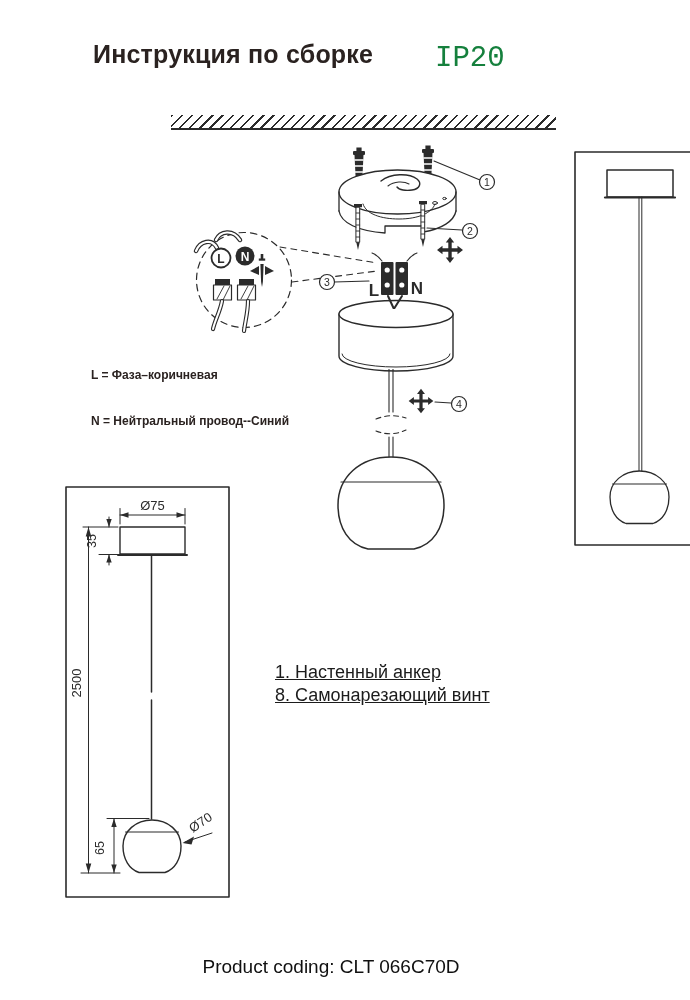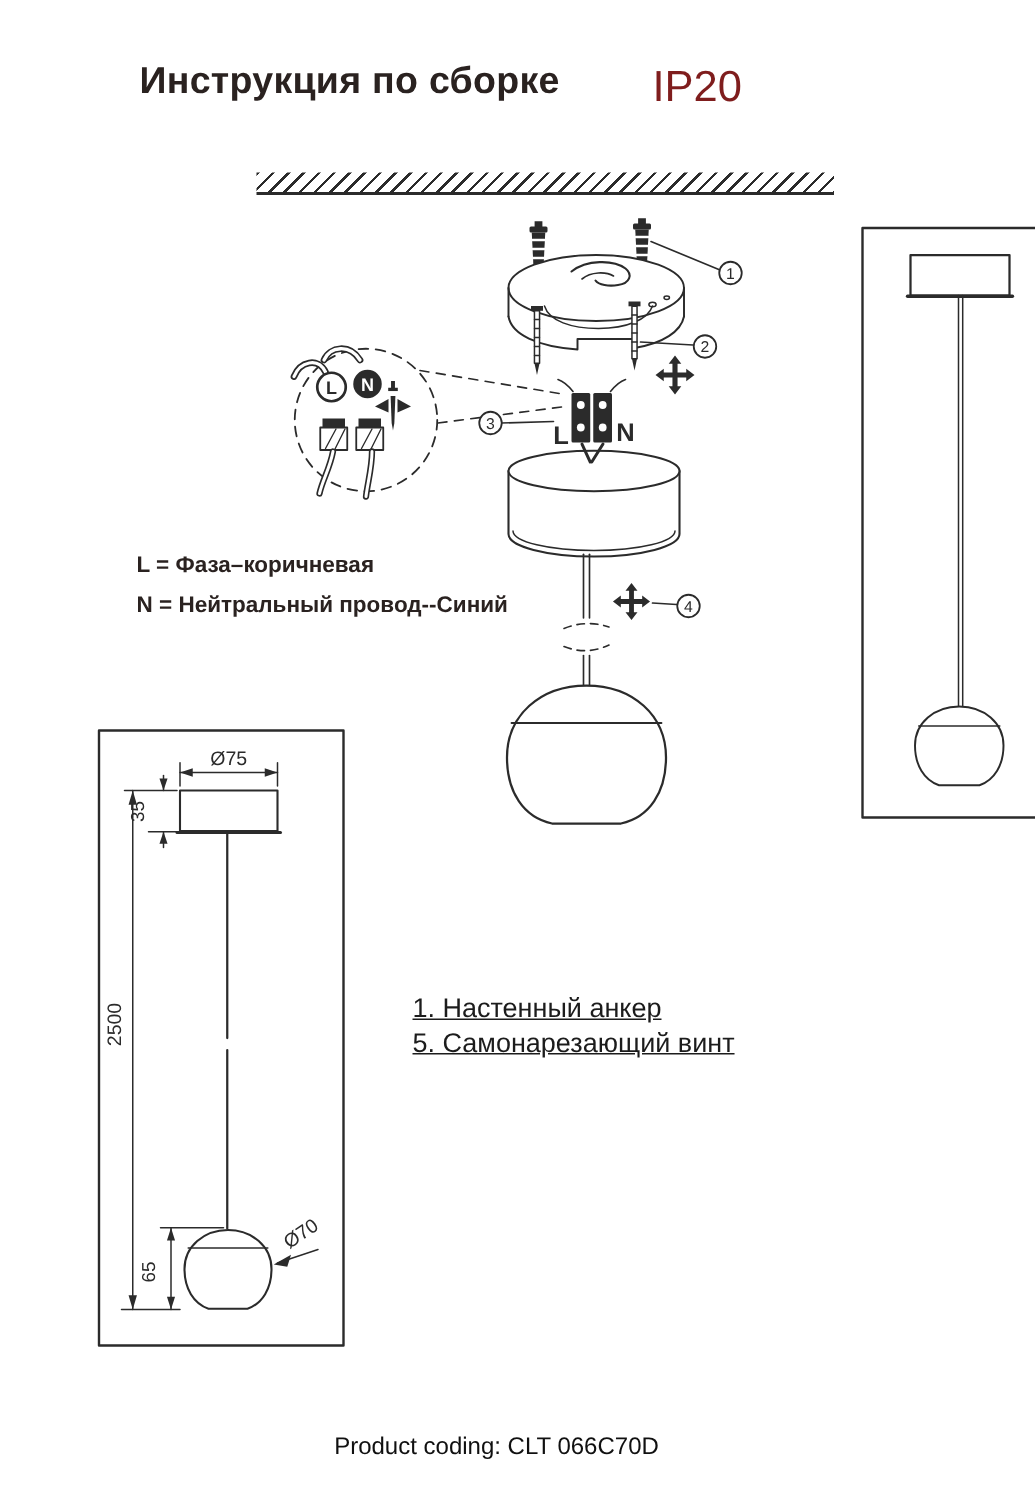--- a/index.html
+++ b/index.html
@@ -1,28 +1,28 @@
 <!DOCTYPE html>
 <html><head>
 <meta charset="utf-8">
 <style>
   html,body{margin:0;padding:0;background:#fff;}
   .page{position:relative;width:690px;height:1000px;background:#ffffff;overflow:hidden;
         font-family:"Liberation Sans",sans-serif;margin-left:36px;}
   .title{position:absolute;left:57px;top:40px;font-size:25px;font-weight:700;color:#2a2220;letter-spacing:.2px;}
-  .ip20{position:absolute;left:399px;top:42px;font-size:29px;font-weight:400;color:#7f1d1d;}
+  .ip20{position:absolute;left:399px;top:42px;font-size:29px;font-weight:400;color:#15803d;font-family:Liberation Mono, monospace;}
   .hatch{position:absolute;left:135px;top:115px;width:385px;height:13px;
          border-bottom:2.2px solid #2b2b2b;
          background:repeating-linear-gradient(135deg,#2b2b2b 0 1.7px,transparent 1.7px 7.2px);}
   .art{position:absolute;left:0;top:0;width:690px;height:1000px;}
-  .legend{position:absolute;font-size:15px;font-weight:600;color:#2a2220;white-space:nowrap;}
+  .legend{position:absolute;font-size:12px;font-weight:600;color:#2a2220;white-space:nowrap;}
   .l1{left:55px;top:368px;}
-  .l2{left:55px;top:395px;}
+  .l2{left:55px;top:414px;}
   .parts{position:absolute;left:239px;top:661px;font-size:18px;color:#1c1c1c;line-height:22.6px;white-space:nowrap;text-decoration:underline;}
-  .footer{position:absolute;left:0;top:956px;width:590px;text-align:center;font-size:16px;color:#101010;}
+  .footer{position:absolute;left:0;top:956px;width:590px;text-align:center;font-size:19px;color:#101010;}
   .svgtxt{font-family:"Liberation Sans",sans-serif;fill:#2b2b2b;}
   .cap{font-size:10.5px;text-anchor:middle;}
   .dim{font-size:13px;text-anchor:middle;}
   .dim-s{font-size:12.5px;text-anchor:middle;}
   .term{font-size:17px;font-weight:700;text-anchor:middle;}
   .wlab{font-size:12px;font-weight:700;text-anchor:middle;}
 </style>
 </head>
 <body>
 
@@ -230,17 +230,17 @@
         </g>
       </g>
     </g>
   </svg>
 
   <div class="legend l1">L = Фаза–коричневая</div>
   <div class="legend l2">N = Нейтральный провод--Синий</div>
 
   <div class="parts">
     <div>1. Настенный анкер</div>
-    <div>5. Самонарезающий винт</div>
+    <div>8. Самонарезающий винт</div>
   </div>
 
   <div class="footer">Product coding: CLT 066C70D</div>
 </div>
 
 </body></html>

